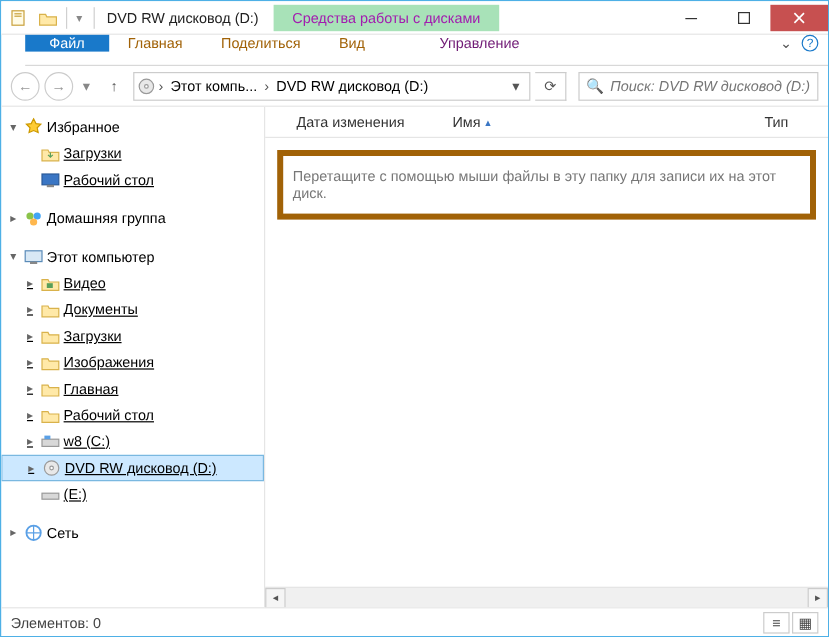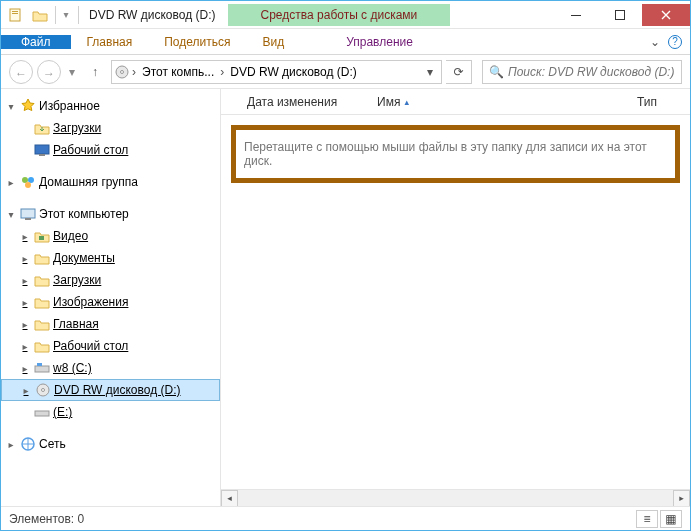--- a/index.html
+++ b/index.html
@@ -2,41 +2,41 @@
 <html><head>
 <meta charset="utf-8">
 <style>
 * { box-sizing: border-box; margin: 0; padding: 0; font-family: "Segoe UI", sans-serif; font-size: 12px; }
 body { width: 691px; height: 531px; background: #fff; border: 1px solid #4eb0e6; display: flex; flex-direction: column; overflow: hidden; }
 .titlebar { height: 28px; background: #fff; display: flex; align-items: center; border-bottom: 1px solid #e5e5e5; }
 .qat { display: flex; align-items: center; padding: 0 4px; gap: 2px; }
 .qat-icon { width: 22px; height: 22px; display: flex; align-items: center; justify-content: center; }
 .qat-sep { width: 1px; height: 18px; background: #d0d0d0; margin: 0 2px; }
 .title-text { padding: 0 8px; color: #222; }
-.ctx-tab { background: #a8e2b8; height: 22px; padding: 0 33px; display: flex; align-items: center; color: #7f1d1d; margin-left: 4px; }
+.ctx-tab { background: #a8e2b8; height: 22px; padding: 0 16px; display: flex; align-items: center; color: #a21caf; margin-left: 4px; }
 .win-controls { margin-left: auto; display: flex; }
 .win-btn { width: 44px; height: 22px; display: flex; align-items: center; justify-content: center; color: #333; }
 .win-btn.close { background: #c75050; color: #fff; width: 48px; }
-.ribbon-tabs { height: 26px; display: flex; align-items: center; border-bottom: 1px solid #d8d8d8; }
+.ribbon-tabs { height: 26px; display: flex; align-items: flex-start; border-bottom: 1px solid #d8d8d8; margin-left: 20px; }
 .ribbon-tab { padding: 0 16px; display: flex; align-items: center; color: #a16207; }
 .ribbon-tab.file { background: #1979ca; color: #fff; padding: 0 20px; }
 .ribbon-tab.ctx { color: #701a75; }
 .ribbon-ctrl { margin-left: auto; display: flex; align-items: center; gap: 8px; padding-right: 8px; color: #555; }
 .navbar { height: 34px; display: flex; align-items: center; padding: 4px 8px; gap: 4px; border-bottom: 1px solid #e5e5e5; }
 .nav-btn { width: 24px; height: 24px; border: 1px solid #ccc; border-radius: 12px; display: flex; align-items: center; justify-content: center; color: #999; }
 .nav-drop { width: 14px; height: 24px; display: flex; align-items: center; justify-content: center; color: #888; }
 .nav-up { width: 24px; height: 24px; display: flex; align-items: center; justify-content: center; color: #555; }
 .address { flex: 1; height: 24px; border: 1px solid #ccc; display: flex; align-items: center; padding: 0 2px; }
 .addr-seg { display: flex; align-items: center; padding: 0 4px; gap: 2px; }
 .addr-chev { color: #555; padding: 0 2px; }
 .addr-icon { width: 16px; height: 16px; display: flex; align-items: center; justify-content: center; }
 .addr-drop { margin-left: auto; padding: 0 6px; color: #555; }
 .refresh { width: 26px; height: 24px; border: 1px solid #ccc; border-left: none; display: flex; align-items: center; justify-content: center; color: #555; }
 .search { width: 200px; height: 24px; border: 1px solid #ccc; display: flex; align-items: center; padding: 0 6px; gap: 4px; margin-left: 6px; }
-.search input { border: none; outline: none; flex: 1; color: #888; font-style: italic; }
+.search input { border: none; outline: none; flex: 1; color: #888; font-style: italic; text-align: right; }
 .content { flex: 1; display: flex; overflow: hidden; }
 .sidebar { width: 220px; border-right: 1px solid #e5e5e5; overflow-y: auto; padding: 6px 0; position: relative; }
 .tree-group { margin-bottom: 10px; }
 .tree-row { display: flex; align-items: center; height: 22px; padding-left: 4px; gap: 2px; }
 .tree-row.lvl1 { padding-left: 18px; text-decoration: underline; }
 .tree-row.selected { background: #cce8ff; border: 1px solid #7ab8e0; }
 .tree-arrow { width: 12px; display: inline-flex; justify-content: center; color: #666; font-size: 10px; }
 .tree-icon { width: 18px; height: 16px; display: inline-flex; align-items: center; justify-content: center; }
 .main { flex: 1; display: flex; flex-direction: column; position: relative; }
 .col-headers { height: 26px; display: flex; align-items: center; border-bottom: 1px solid #e5e5e5; padding-left: 18px; }

